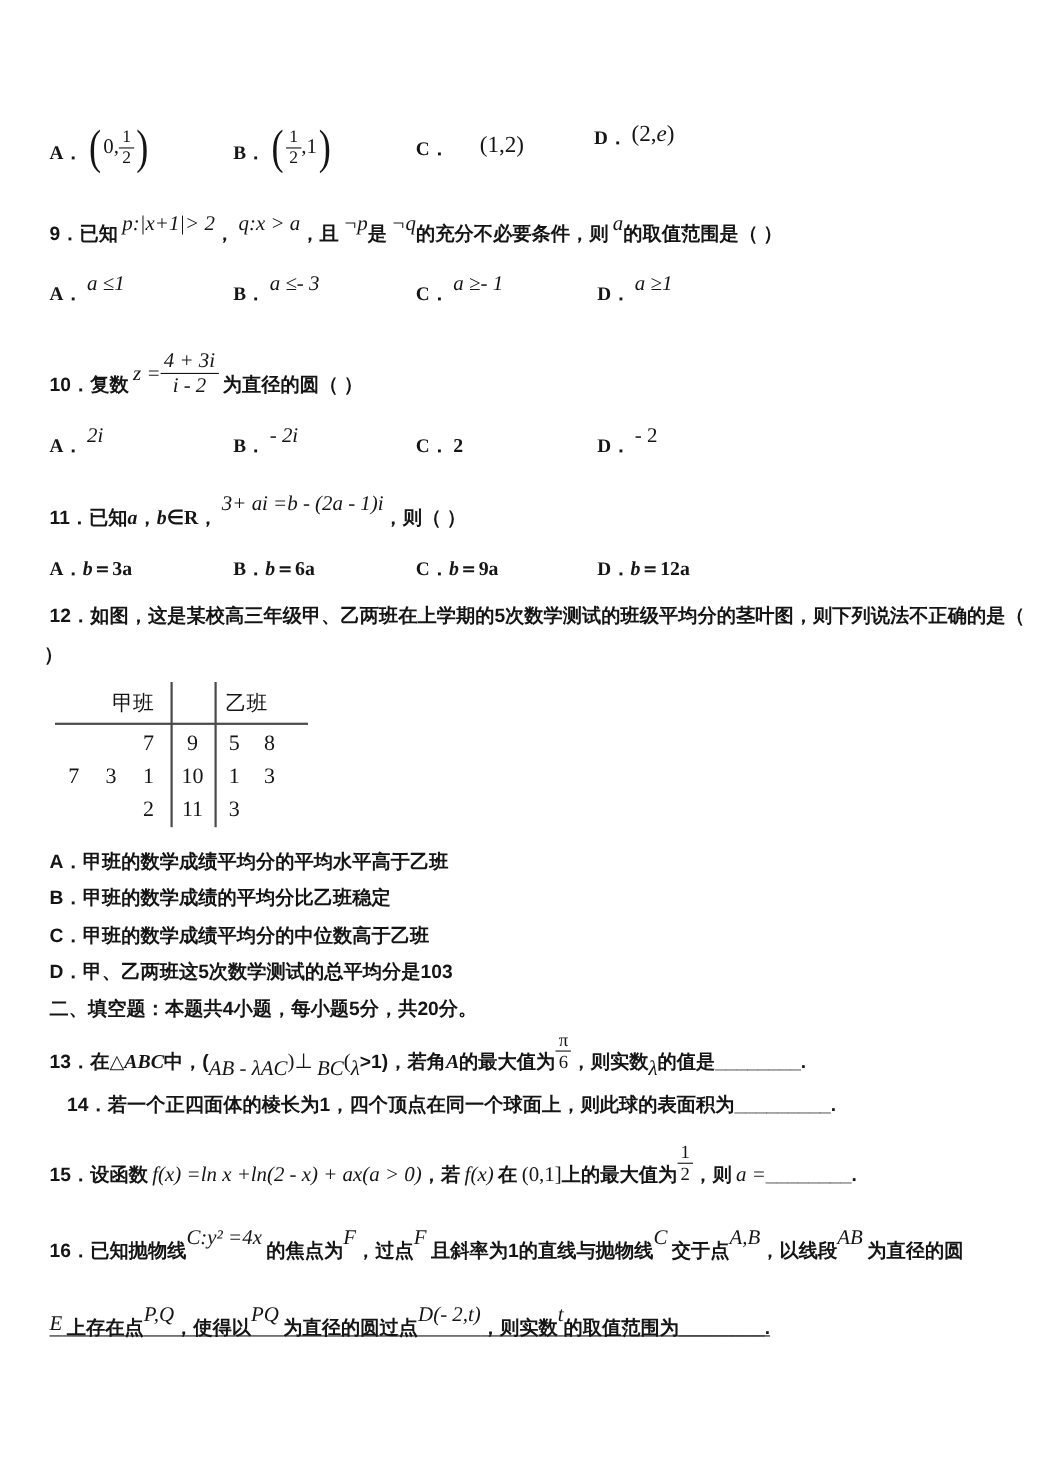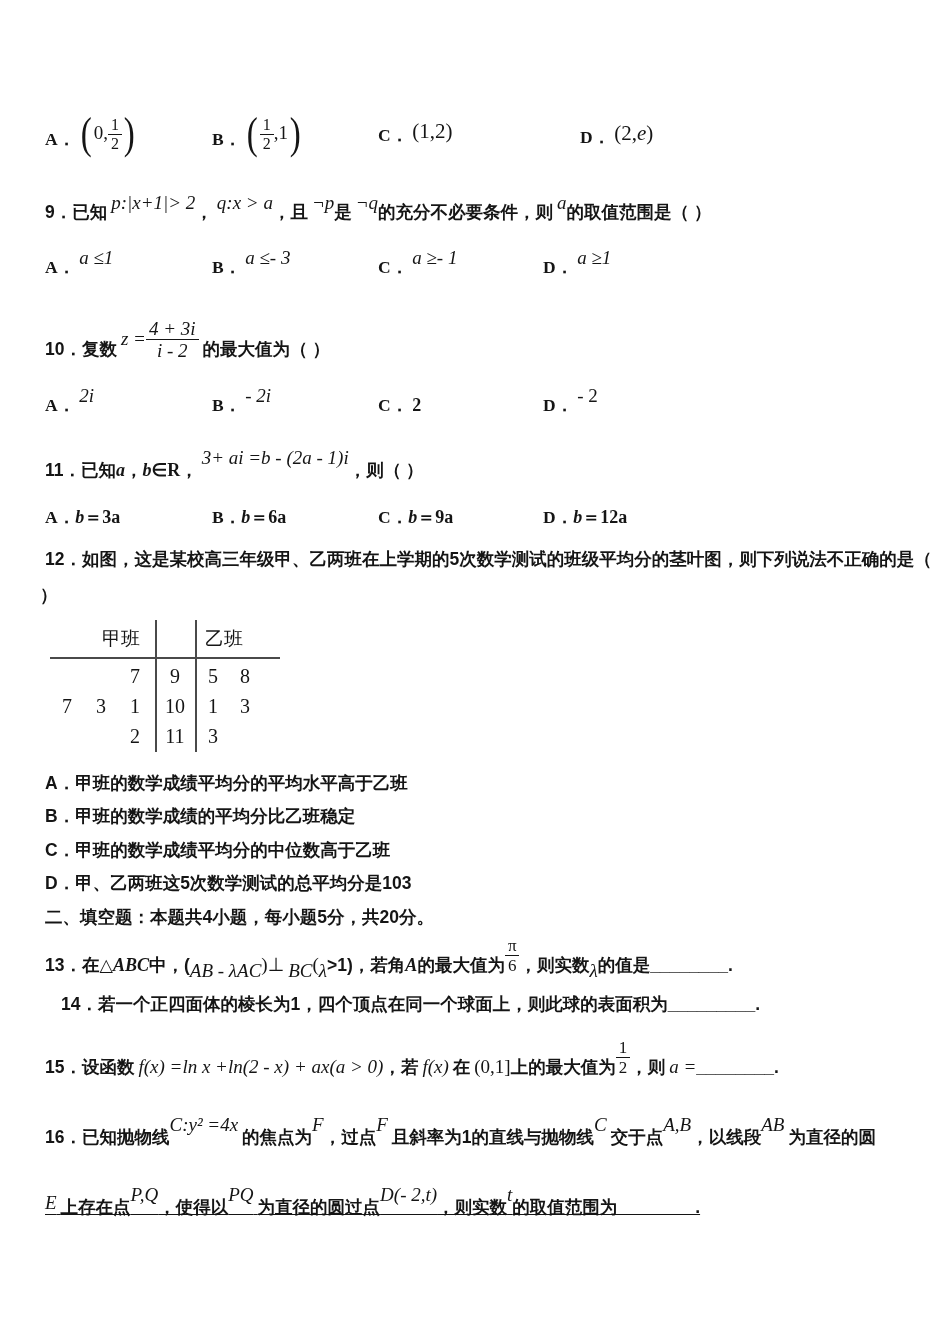--- a/index.html
+++ b/index.html
@@ -56,23 +56,23 @@
     <span class="lbl">B．</span>
     <span class="m f19" style="position:relative;top:-6px;">
       <span class="bigp">(</span><span class="frac f16">
           <span class="fnum">1</span>
           <span class="fden">2</span>
         </span><span class="m">,1</span><span class="bigp">)</span>
     </span>
   </span>
   <span class="opt" style="left:378px;top:26px;">
     <span class="lbl">C．</span>
-    <span class="m f19" style="position:relative;top:-3px;font-size:21px;">(1,2)</span>
+    <span class="m f19" style="position:relative;top:-3px;font-size:21px;margin-left:24px;">(1,2)</span>
   </span>
-  <span class="opt" style="left:540px;top:28px;margin-left:40px;">
+  <span class="opt" style="left:540px;top:16px;">
     <span class="lbl">D．</span>
     <span style="position:relative;top:-3px;"><span class="m" style="font-size:21px;">(2,</span><span class="mi" style="font-size:21px;">e</span><span class="m" style="font-size:21px;">)</span></span>
   </span>
 </div>
 
 <div class="line" style="left:45px;top:200px;">
   <span class="cn">9．</span><span class="cn">已知</span>
   <span class="mi sup">p:|x+1|&gt; 2</span><span class="cn">，</span>
   <span class="mi sup">q:x &gt; a</span><span class="cn">，且</span>
   <span class="mi sup">¬p</span><span class="cn">是</span>
@@ -86,21 +86,21 @@
   <span class="opt" style="left:378px;"><span class="lbl">C．</span> <span class="mi sup">a ≥- 1</span></span>
   <span class="opt" style="left:543px;"><span class="lbl">D．</span> <span class="mi sup">a ≥1</span></span>
 </div>
 
 <div class="line" style="left:45px;top:330px;">
   <span class="cn">10．</span><span class="cn">复数</span>
   <span class="mi" style="position:relative;top:-10px;">z =</span><span class="frac f19 mi" style="position:relative;top:-12px;">
       <span class="fnum">4 + 3i</span>
       <span class="fden">i - 2</span>
     </span>
-  <span class="cn">的最大值为（  ）</span>
+  <span class="cn">为直径的圆（  ）</span>
 </div>
 
 <div class="line" style="left:0;top:393px;width:950px;">
   <span class="opt" style="left:45px;"><span class="lbl">A．</span> <span class="mi sup">2i</span></span>
   <span class="opt" style="left:212px;"><span class="lbl">B．</span> <span class="mi sup">- 2i</span></span>
   <span class="opt" style="left:378px;"><span class="lbl">C．</span> <span class="bm">2</span></span>
   <span class="opt" style="left:543px;"><span class="lbl">D．</span> <span class="m sup">- 2</span></span>
 </div>
 
 <div class="line" style="left:45px;top:458px;">

